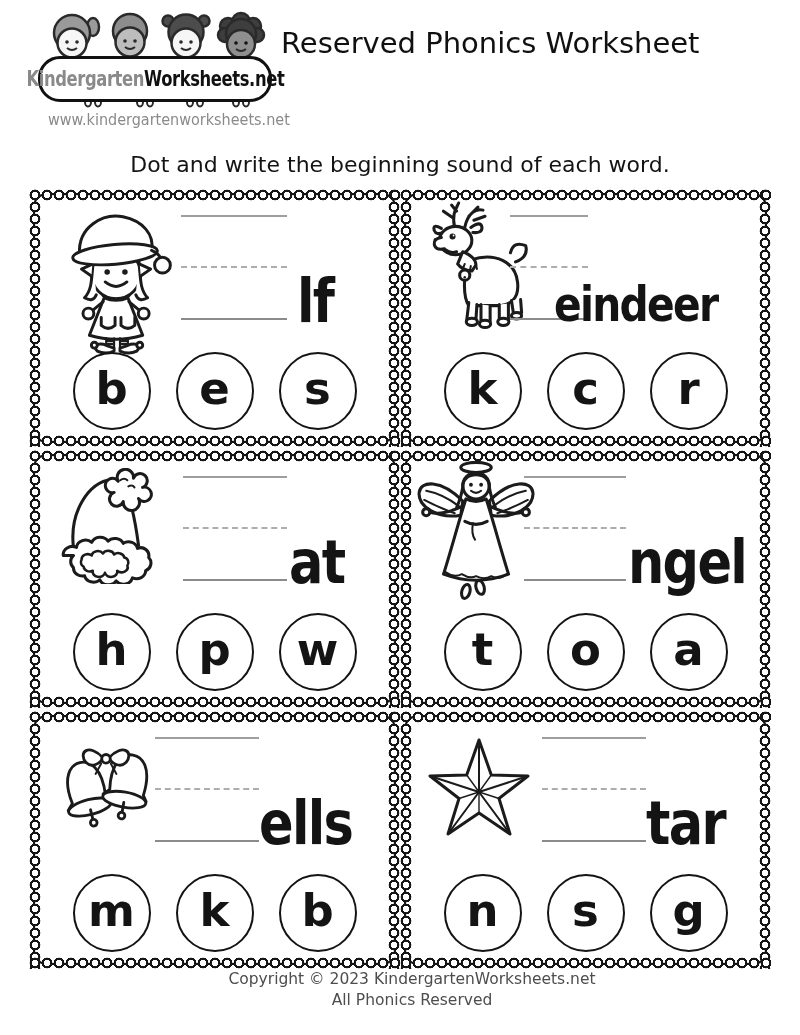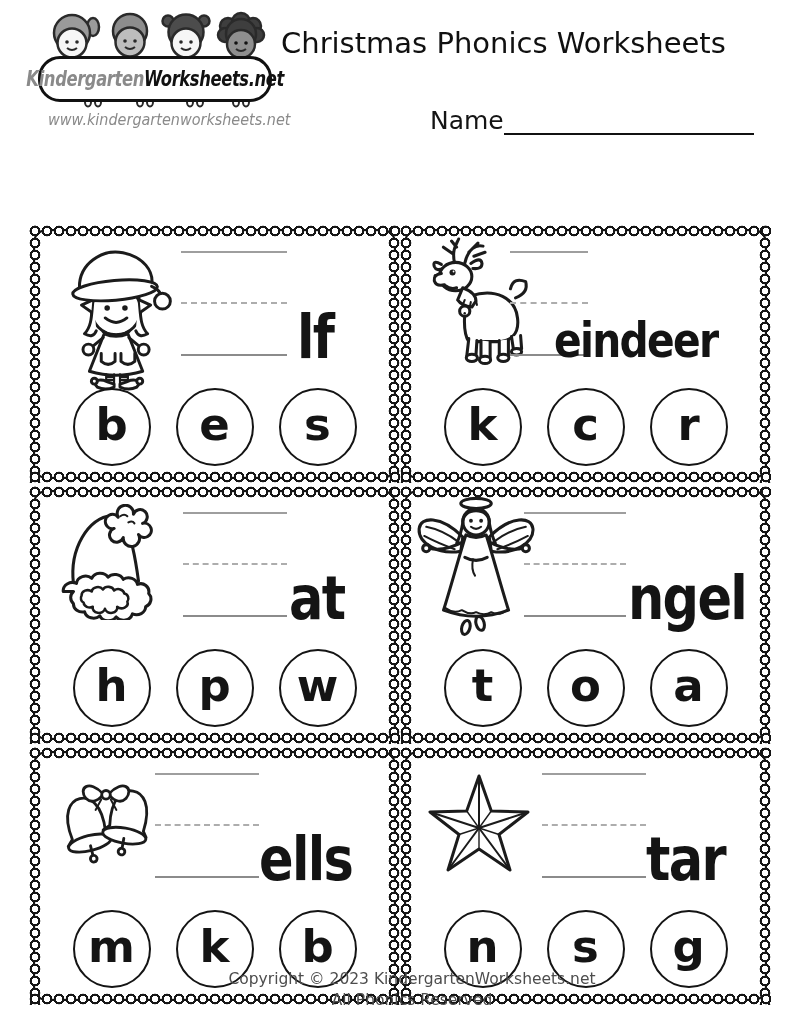--- a/index.html
+++ b/index.html
@@ -1,38 +1,38 @@
 <!DOCTYPE html>
 <html><head>
 <meta charset="utf-8">
 <style>
   html,body{margin:0;padding:0;background:#fff;}
   .sheet{position:relative;width:800px;height:1035px;background:#fff;overflow:hidden;
          font-family:"DejaVu Sans","Liberation Sans",sans-serif;color:#141414;}
 
   
-  .logo{position:absolute;left:36px;top:10px;width:240px;height:122px;font-style:italic;}
+  .logo{position:absolute;left:36px;top:10px;width:240px;height:122px;}
   .logo svg.kids{position:absolute;left:0;top:0;}
   .pill{position:absolute;left:2px;top:46px;width:228px;height:40px;border:3px solid #111;
         border-radius:22px;background:#fff;display:flex;align-items:center;justify-content:center;}
   .pill .brand{display:inline-block;white-space:nowrap;transform:scaleX(.78);transform-origin:center;
         font-size:21px;font-weight:bold;letter-spacing:-.5px;}
   .brand .gray{color:#8a8a8a;}
   .brand .black{color:#111;}
   .site-url{position:absolute;left:0;top:100px;width:240px;text-align:center;color:#8a8a8a;
         font-size:16px;white-space:nowrap;transform:scaleX(.9);transform-origin:center;}
 
   .page-title{position:absolute;left:281px;top:26px;font-size:29px;color:#101010;white-space:nowrap;}
   .name-row{position:absolute;left:430px;top:106px;font-size:25px;white-space:nowrap;}
   .name-row .blank{display:inline-block;width:250px;border-bottom:2.5px solid #111;height:25px;vertical-align:bottom;}
   .instructions{position:absolute;left:0;top:152px;width:800px;text-align:center;font-size:22px;}
 
   
   .cards{position:absolute;left:33px;top:193px;display:grid;
-         grid-template-columns:363px 363px;grid-auto-rows:250px;column-gap:8px;row-gap:11px;margin-top:36px;}
+         grid-template-columns:363px 363px;grid-auto-rows:250px;column-gap:8px;row-gap:11px;}
   .card{position:relative;z-index:0;background:#fff;border:2.6px solid #131313;border-radius:14px;}
   .card::before{content:"";position:absolute;inset:-6px;z-index:-1;
     background-image:
       radial-gradient(circle,#fff 3.2px,#161616 3.4px 5.2px,rgba(0,0,0,0) 5.6px),
       radial-gradient(circle,#fff 3.2px,#161616 3.4px 5.2px,rgba(0,0,0,0) 5.6px),
       radial-gradient(circle,#fff 3.2px,#161616 3.4px 5.2px,rgba(0,0,0,0) 5.6px),
       radial-gradient(circle,#fff 3.2px,#161616 3.4px 5.2px,rgba(0,0,0,0) 5.6px);
     background-size:12px 12px;
     background-repeat:repeat-x,repeat-x,repeat-y,repeat-y;
     background-position:left top,left bottom,left top,right top;}
@@ -129,24 +129,24 @@
             <ellipse cx="210" cy="92" rx="3" ry="4.5"></ellipse>
         </g>
       </g>
     </svg>
     <div class="pill">
       <span class="brand"><span class="gray">Kindergarten</span><span class="black">Worksheets.net</span></span>
     </div>
     <div class="site-url">www.kindergartenworksheets.net</div>
   </div>
 
-  <div class="page-title">Christmas Phonics Worksheets</div>
-
-  <div class="name-row"><span>Name</span><span class="blank"></span></div>
-
+  <div class="page-title">Reserved Phonics Worksheet</div>
+
+
+  <div class="instructions">Dot and write the beginning sound of each word.</div>
 
   <div class="cards">
 
     <div class="card c1">
       <div class="img">
         <svg viewBox="0 0 126 156">
           <g class="art">
             <circle cx="59" cy="72" r="25"></circle>
             <path d="M36,58 C34,76 35,88 27,96 q9,5 12,-3"></path>
             <path d="M82,58 C84,76 83,88 91,96 q-9,5 -12,-3"></path>

